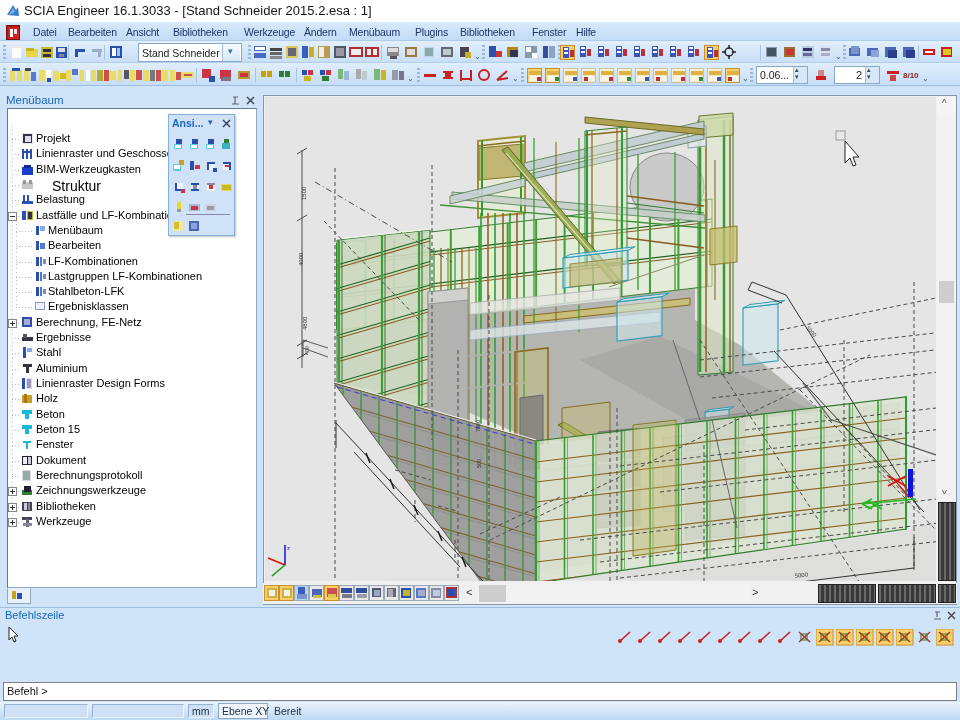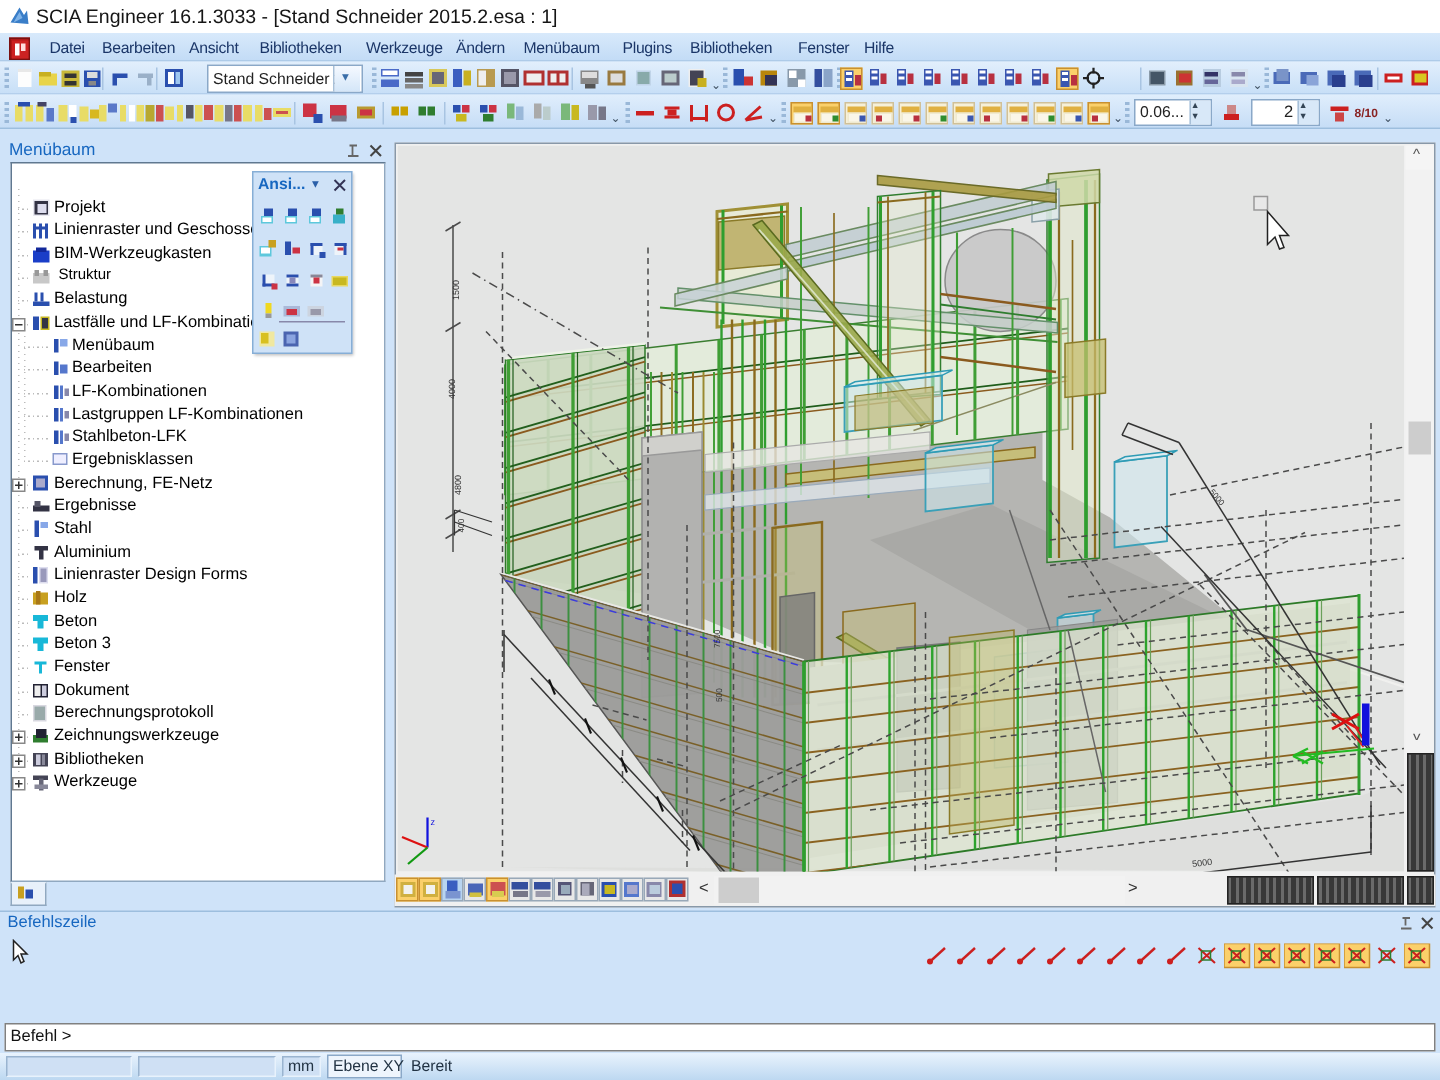--- a/index.html
+++ b/index.html
@@ -529,21 +529,21 @@
 <div style="position:absolute;left:21px;top:163px;width:14px;height:14px;">
     <i style="position:absolute;left:1px;top:4px;width:11px;height:8px;background:#1a3ec8"></i>
     <i style="position:absolute;left:3px;top:2px;width:7px;height:3px;background:#12289a"></i>
   </div>
 <div style="position:absolute;left:36px;top:163px;white-space:nowrap;font-size:11px;color:#000">BIM-Werkzeugkasten</div>
 <div style="position:absolute;left:21px;top:178px;width:14px;height:14px;">
     <i style="position:absolute;left:1px;top:4px;width:11px;height:7px;background:#c8c8c8"></i>
     <i style="position:absolute;left:2px;top:2px;width:3px;height:4px;background:#999"></i>
     <i style="position:absolute;left:8px;top:2px;width:3px;height:4px;background:#999"></i>
   </div>
-<div style="position:absolute;left:39px;top:178px;white-space:nowrap;font-size:10px;color:#000">Struktur</div>
+<div style="position:absolute;left:52px;top:178px;white-space:nowrap;font-size:14px;color:#000">Struktur</div>
 <div style="position:absolute;left:21px;top:193px;width:14px;height:14px;">
     <i style="position:absolute;left:1px;top:8px;width:11px;height:3px;background:#2a4fae"></i>
     <i style="position:absolute;left:2px;top:2px;width:2px;height:6px;background:#2a4fae"></i>
     <i style="position:absolute;left:6px;top:2px;width:2px;height:6px;background:#2a4fae"></i>
   </div>
 <div style="position:absolute;left:36px;top:193px;white-space:nowrap;font-size:11px;color:#000">Belastung</div>
 <div style="position:absolute;left:21px;top:209px;width:14px;height:14px;">
     <i style="position:absolute;left:1px;top:2px;width:4px;height:9px;background:#2a4fae"></i>
     <i style="position:absolute;left:6px;top:2px;width:6px;height:9px;background:#c8b820"></i>
     <i style="position:absolute;left:7px;top:3px;width:4px;height:7px;background:#334"></i>
@@ -620,21 +620,21 @@
 <div style="position:absolute;left:36px;top:392px;white-space:nowrap;font-size:11px;color:#000">Holz</div>
 <div style="position:absolute;left:21px;top:408px;width:14px;height:14px;">
     <i style="position:absolute;left:1px;top:2px;width:10px;height:4px;background:#18b8d8"></i>
     <i style="position:absolute;left:4px;top:5px;width:4px;height:6px;background:#18b8d8"></i>
   </div>
 <div style="position:absolute;left:36px;top:408px;white-space:nowrap;font-size:11px;color:#000">Beton</div>
 <div style="position:absolute;left:21px;top:423px;width:14px;height:14px;">
     <i style="position:absolute;left:1px;top:2px;width:10px;height:4px;background:#18b8d8"></i>
     <i style="position:absolute;left:4px;top:5px;width:4px;height:6px;background:#18b8d8"></i>
   </div>
-<div style="position:absolute;left:36px;top:423px;white-space:nowrap;font-size:11px;color:#000">Beton 3</div>
+<div style="position:absolute;left:36px;top:423px;white-space:nowrap;font-size:11px;color:#000">Beton 15</div>
 <div style="position:absolute;left:21px;top:438px;width:14px;height:14px;">
     <i style="position:absolute;left:2px;top:3px;width:8px;height:2px;background:#18b8d8"></i>
     <i style="position:absolute;left:5px;top:4px;width:2px;height:7px;background:#18b8d8"></i>
   </div>
 <div style="position:absolute;left:36px;top:438px;white-space:nowrap;font-size:11px;color:#000">Fenster</div>
 <div style="position:absolute;left:21px;top:454px;width:14px;height:14px;">
     <i style="position:absolute;left:1px;top:2px;width:10px;height:9px;background:#223"></i>
     <i style="position:absolute;left:2px;top:3px;width:4px;height:7px;background:#eee"></i>
     <i style="position:absolute;left:7px;top:3px;width:3px;height:7px;background:#ccd"></i>
   </div>

